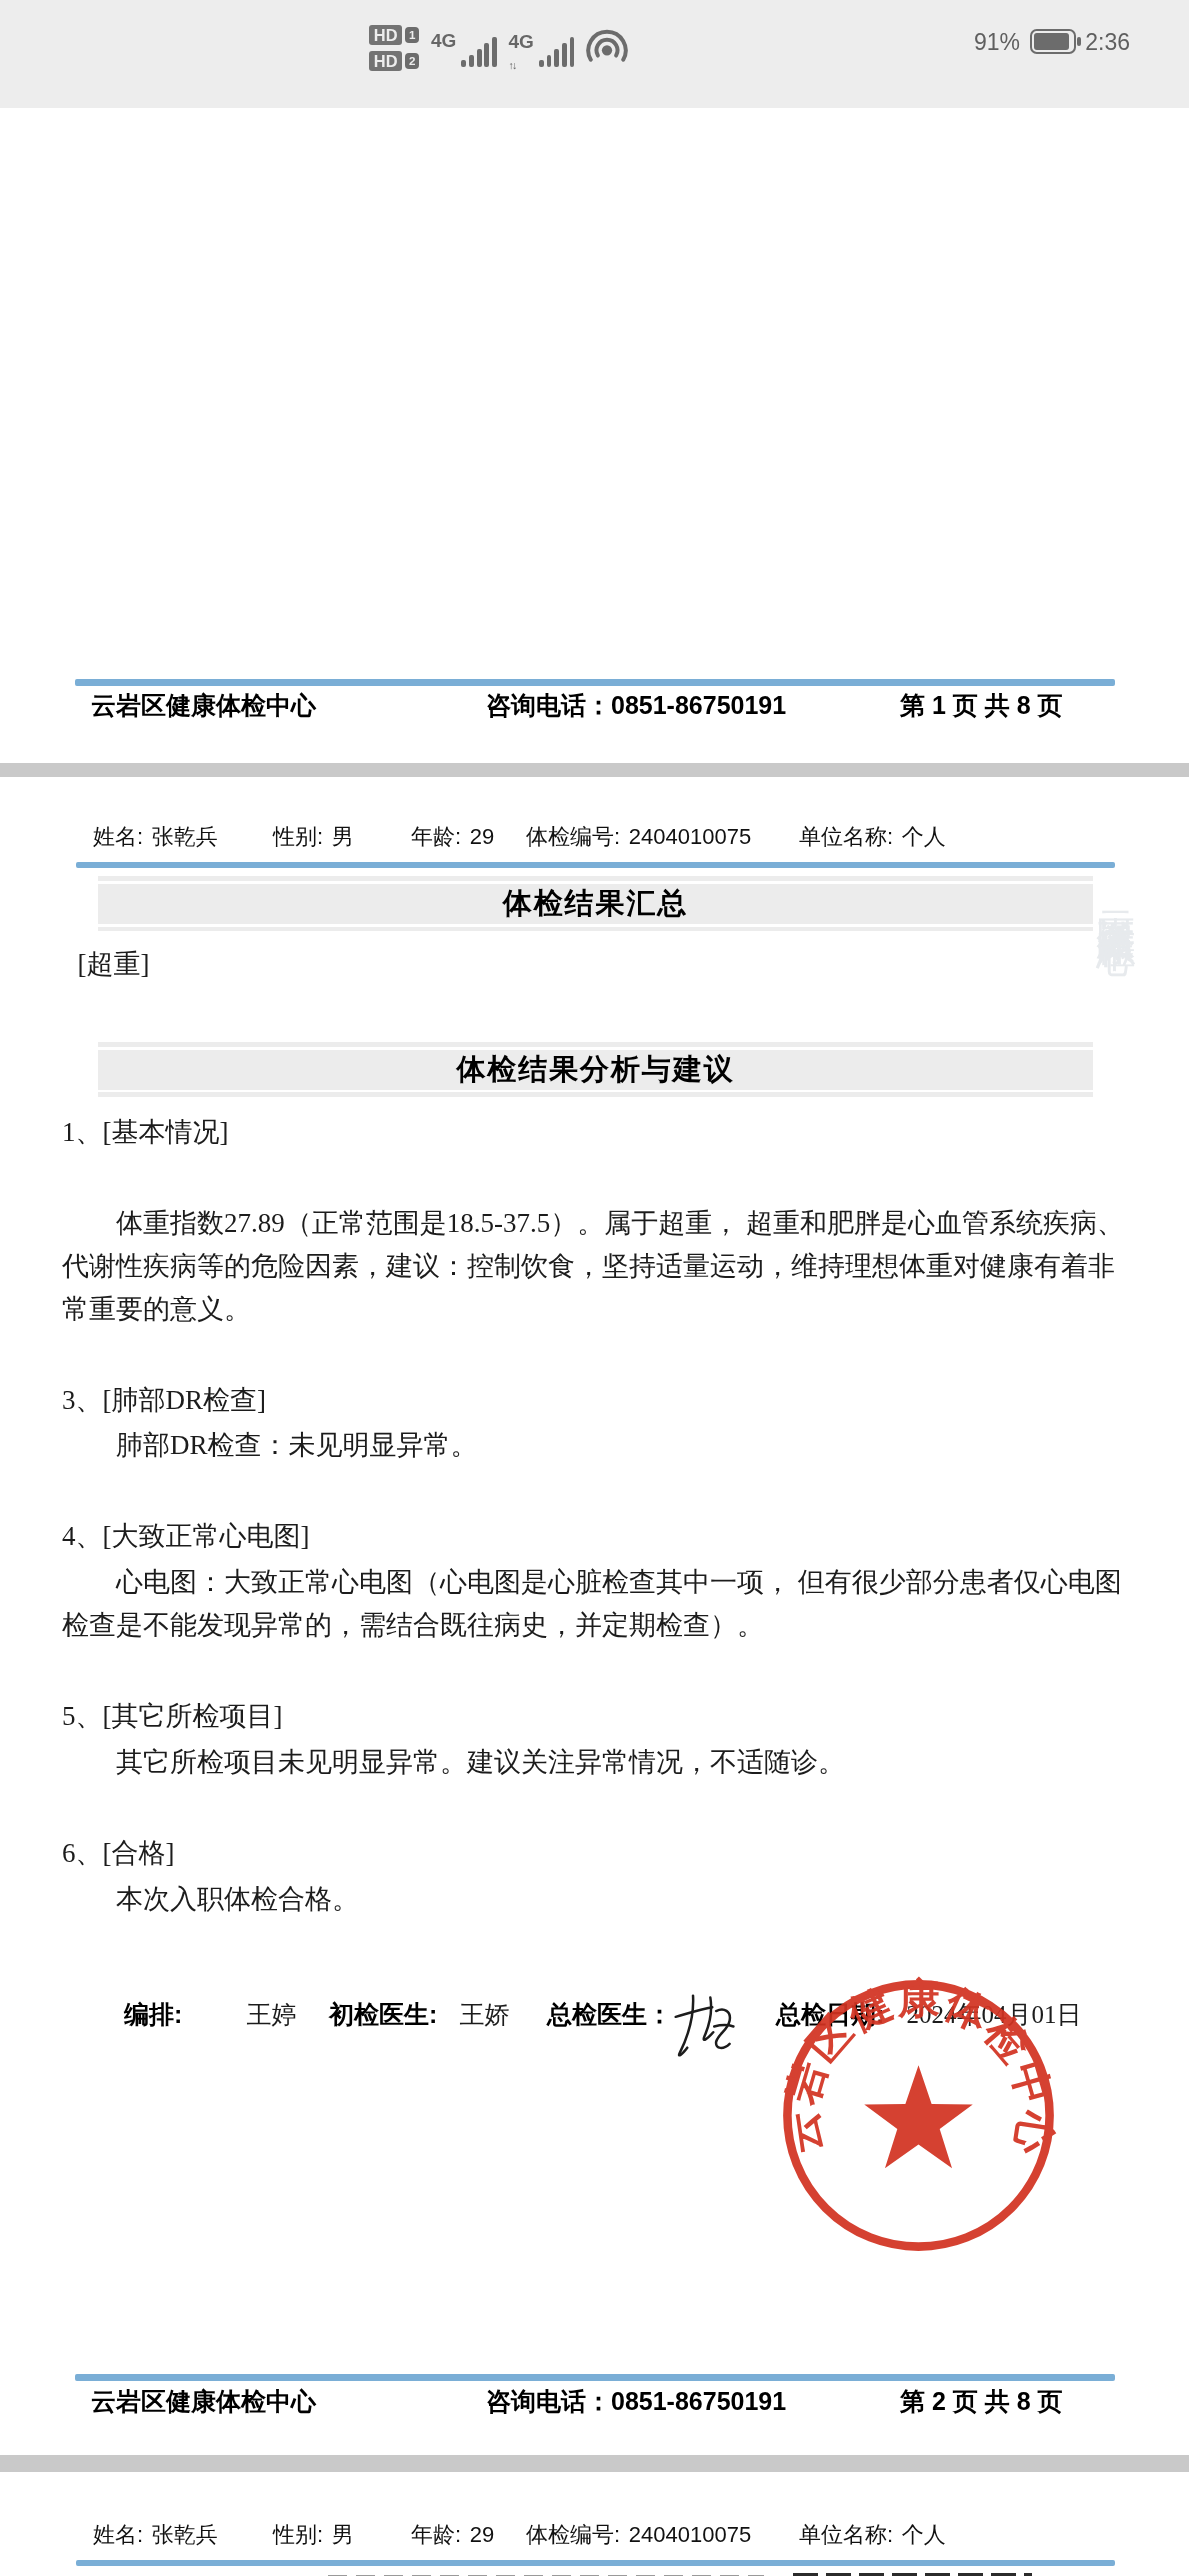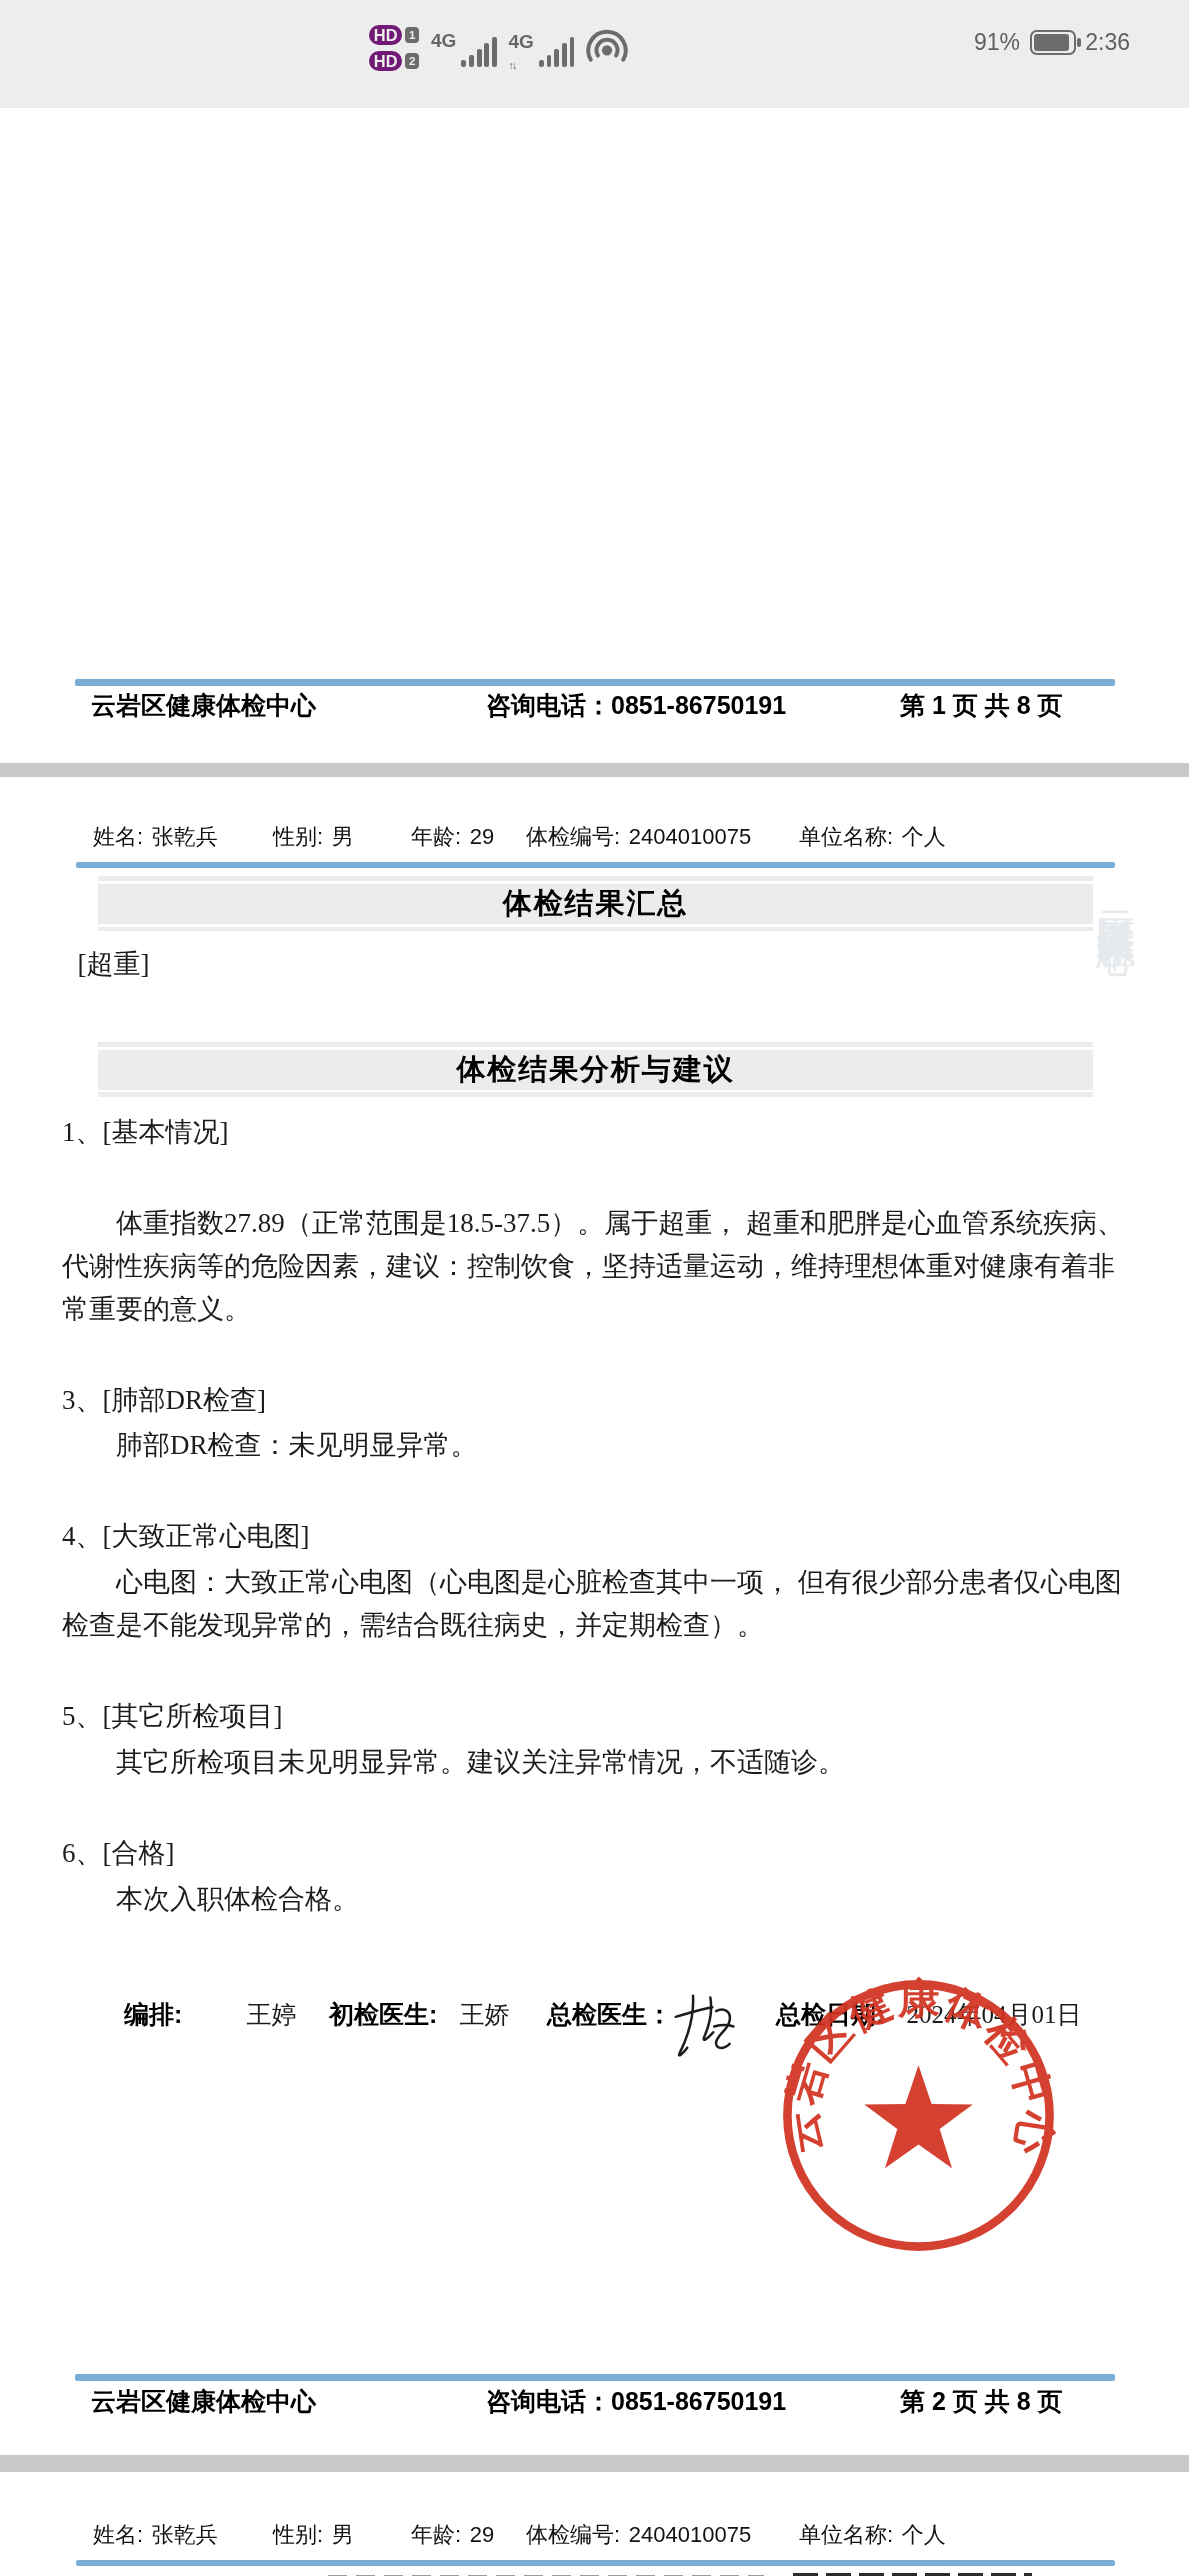--- a/index.html
+++ b/index.html
@@ -8,31 +8,31 @@
     position:relative; width:1190px; height:2576px; margin:0 auto;
     background:#ffffff; overflow:hidden;
     font-family:"Liberation Serif","DejaVu Serif",serif; color:#1c1c1c;
   }
   
   .statusbar { position:absolute; top:0; left:0; right:0; height:108px; background:#ededed; }
   .sb-left { position:absolute; left:369px; top:25px; display:flex; align-items:flex-end; gap:11.6px;
              font-family:"Liberation Sans",sans-serif; color:#676767; }
   .hd-col { display:flex; flex-direction:column; gap:5.8px; }
   .hd-row { display:flex; align-items:center; gap:2.9px; }
-  .hd-badge { background:#701a75; color:#ededed; font-weight:bold; font-size:16.4px;
-              border-radius:10px; padding:1.9px 4.8px; line-height:1; }
+  .hd-badge { background:#737373; color:#ededed; font-weight:bold; font-size:16.4px;
+              border-radius:3px; padding:1.9px 4.8px; line-height:1; }
   .hd-num { background:#6c6c6c; color:#ededed; font-weight:bold; font-size:11.6px;
             border-radius:3.9px; padding:1.9px 3.9px; line-height:1; }
   .net { display:flex; align-items:flex-end; gap:5px; }
   .net-label { font-weight:bold; font-size:19px; line-height:1; margin-bottom:21px; }
   .net-label.second { margin-bottom:7.7px; }
   .net-arrows { font-size:10.6px; letter-spacing:-1.9px; display:block; }
   .bars { display:flex; align-items:flex-end; gap:2.9px; padding-bottom:3.9px; }
   .bars i { display:block; width:4.8px; background:#6c6c6c; border-radius:1.9px; }
-  .sb-right { position:absolute; right:60px; top:29px; display:flex; align-items:center; gap:9.6px;
+  .sb-right { position:absolute; right:60px; top:29px; display:flex; align-items:flex-start; gap:9.6px;
               font-family:"Liberation Sans",sans-serif; color:#5f5f5f; font-size:23px; }
   .battery { position:relative; width:46px; height:25px; border:2.9px solid #6c6c6c; border-radius:6.7px; }
   .battery .fill { position:absolute; left:1.9px; top:1.9px; bottom:1.9px; width:84%; background:#6c6c6c; border-radius:2.9px; }
   .battery .nub { position:absolute; right:-7.7px; top:5.8px; width:4.8px; height:9.6px; background:#6c6c6c; border-radius:1.9px; }
   
   .rule-blue { position:absolute; left:75px; right:75px; height:6.7px; background:#7aaed6; border-radius:1.9px; }
   .footer-row { position:absolute; left:0; right:0; height:31px;
                 font-family:"Liberation Sans",sans-serif; font-weight:bold; font-size:25px; color:#000; }
   .footer-row .f-org { position:absolute; left:91px; }
   .footer-row .f-phone { position:absolute; left:486px; }

